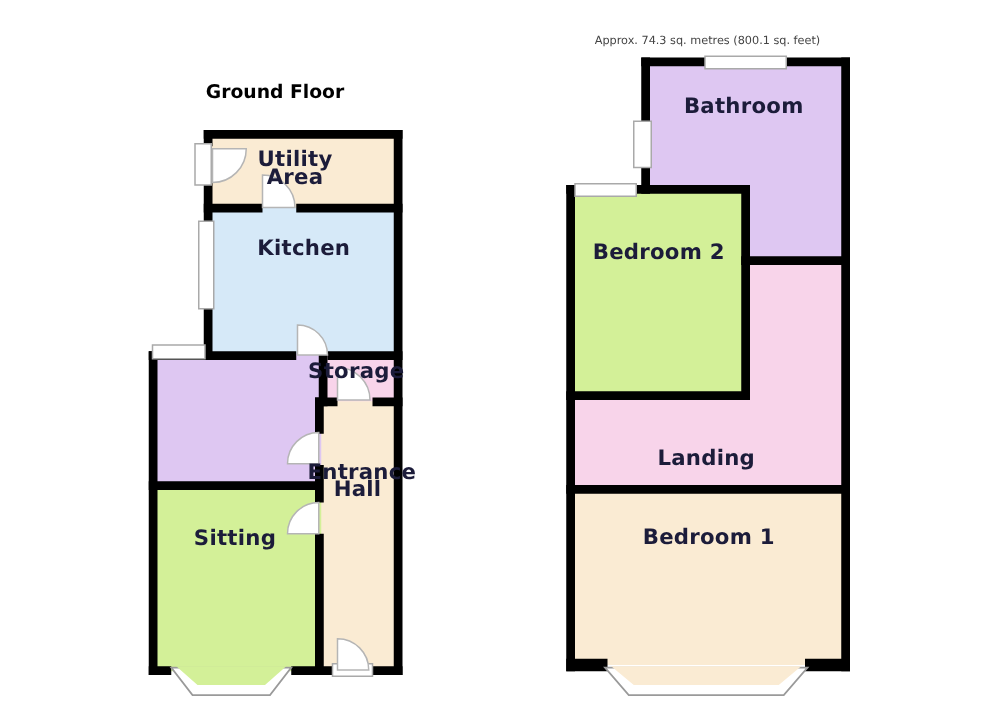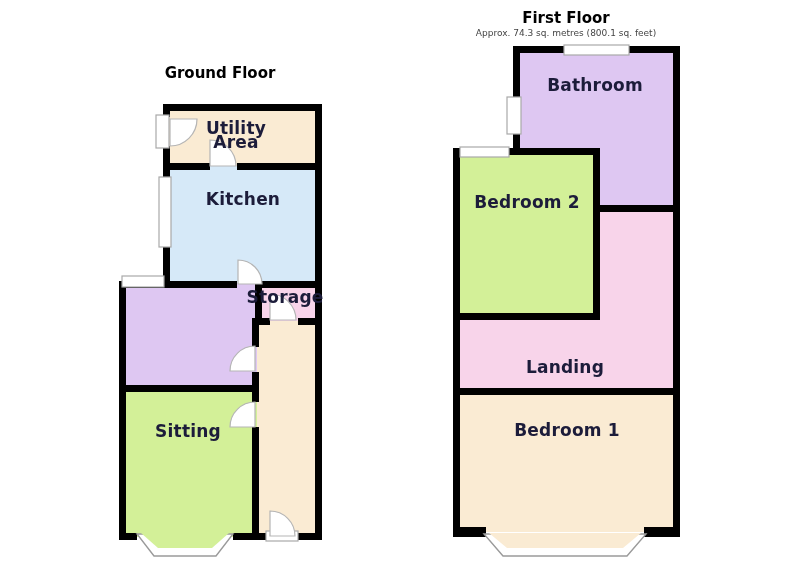--- a/index.html
+++ b/index.html
@@ -106,26 +106,26 @@
       <polygon points="489,533 641,533 623,548 507,548" fill="#faebd3" style="background-color: rgb(250, 235, 211);"></polygon>
 
       <rect class="frame" x="564" y="45" width="65" height="10"></rect>
       <rect class="frame" x="507" y="97" width="14" height="37"></rect>
       <rect class="frame" x="460" y="147" width="49" height="10"></rect>
     </g>
   </svg>
 
   <div class="floor-title" style="left:120px;top:64px;width:200px;">Ground Floor</div>
 
-  <div class="floor-title" style="left:466px;top:9px;width:200px;">First Floor</div>
   <div class="floor-subtitle" style="left:441px;top:28px;width:250px;">Approx. 74.3 sq. metres (800.1 sq. feet)</div>
 
   <div class="label" style="left:201px;top:121px;width:70px;">Utility Area</div>
   <div class="label" style="left:193px;top:192px;width:100px;">Kitchen</div>
   <div class="label" style="left:245px;top:290px;width:80px;">Storage</div>
+  <div class="label" style="left:246px;top:371px;width:80px;">Entrance Hall</div>
   <div class="label" style="left:138px;top:424px;width:100px;">Sitting</div>
 
   <div class="label" style="left:545px;top:78px;width:100px;">Bathroom</div>
   <div class="label" style="left:462px;top:195px;width:130px;">Bedroom 2</div>
   <div class="label" style="left:515px;top:360px;width:100px;">Landing</div>
   <div class="label" style="left:502px;top:423px;width:130px;">Bedroom 1</div>
 
 </div>
 
 </body></html>

